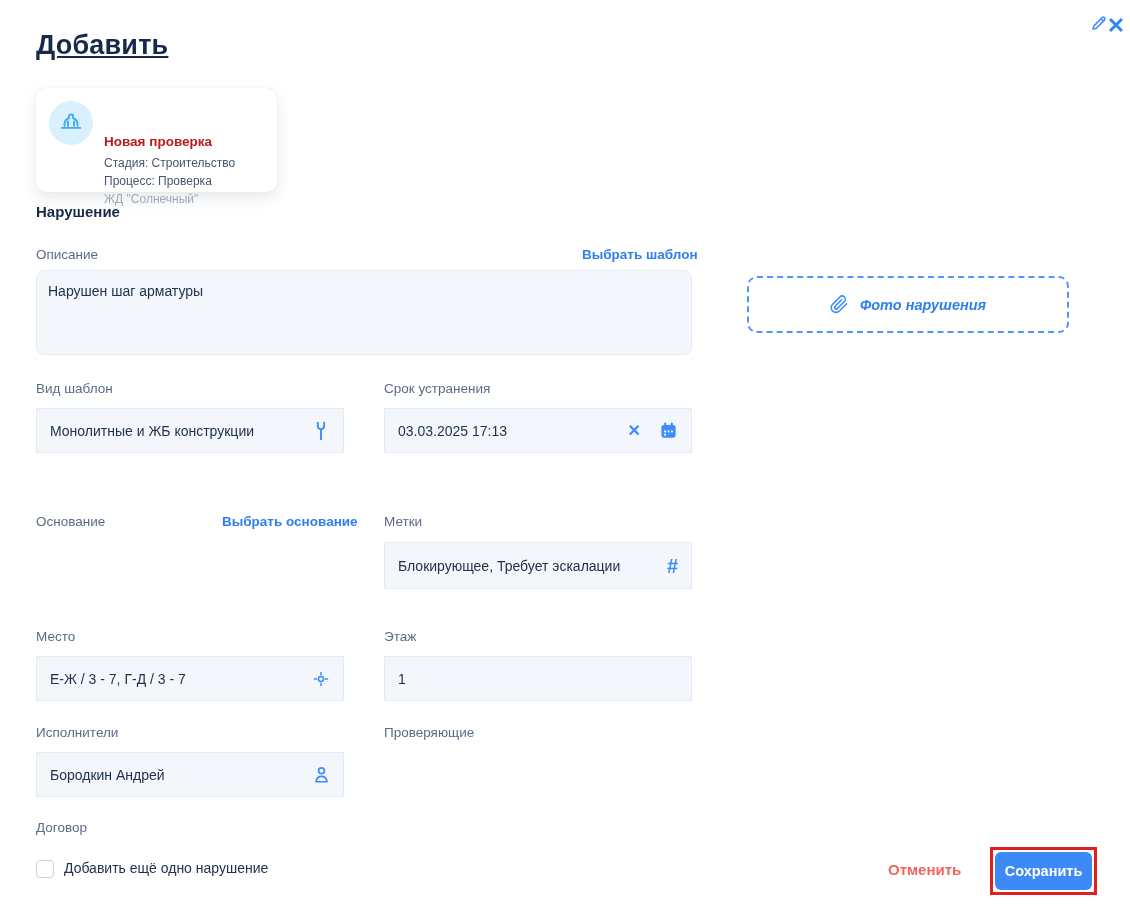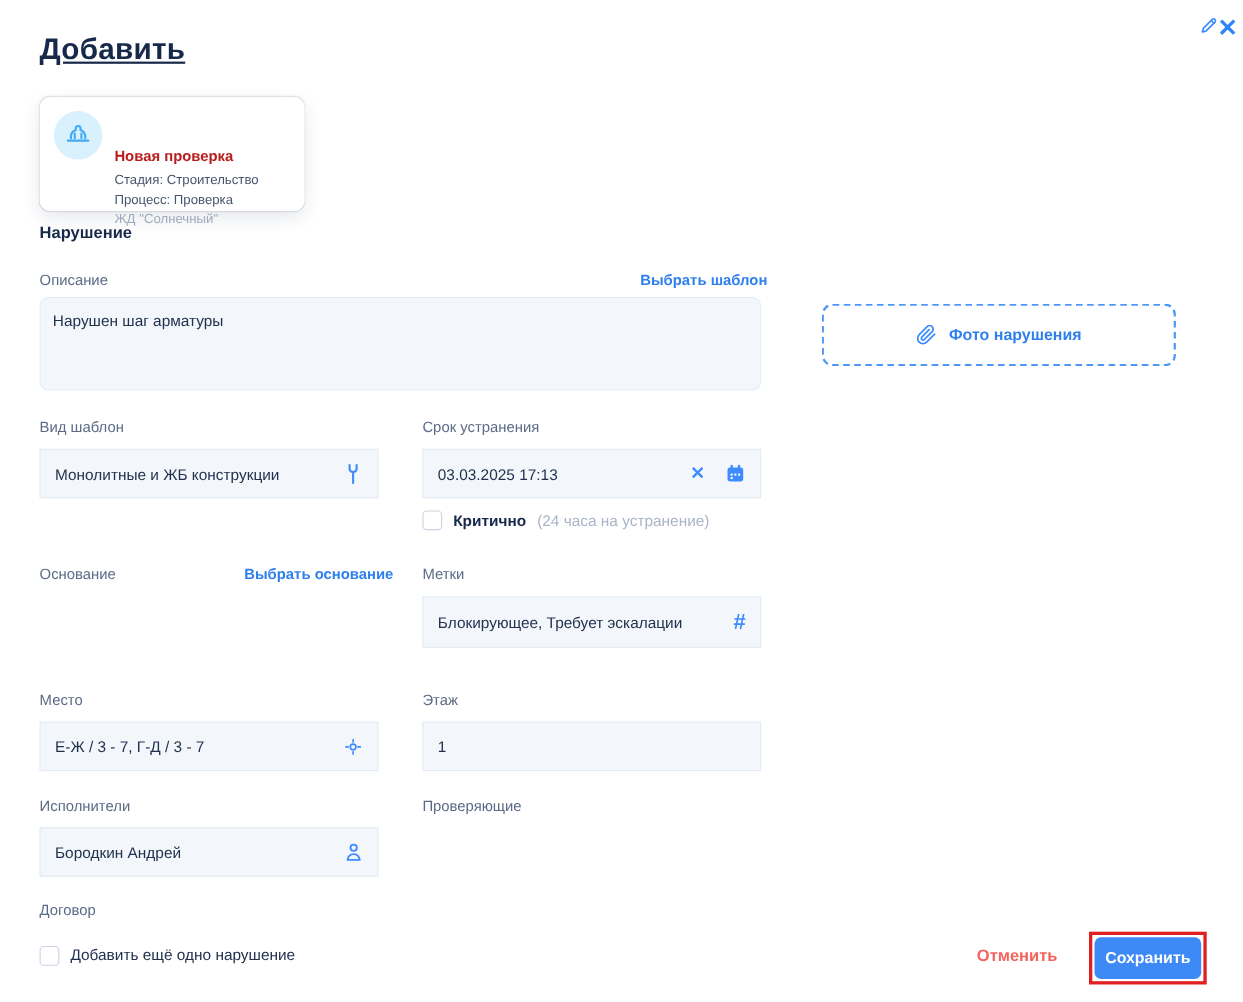--- a/index.html
+++ b/index.html
@@ -25,21 +25,21 @@
 
   .field { position:absolute; background:#f3f7fb; border:1px solid #e3ecf4; border-radius:0; display:flex; align-items:center;
            padding:0 13px; font-size:14px; color:#22324e; cursor:text; }
   .field .val { flex:1 1 auto; overflow:hidden; }
   .field .ficon { flex:none; margin-left:8px; display:flex; align-items:center; cursor:pointer; }
 
   .textarea { position:absolute; left:36px; top:270px; width:656px; height:85px; background:#f3f7fb; border:1px solid #e3ecf4;
               border-radius:8px; padding:12px 11px; font-size:14px; color:#22324e; cursor:text; }
 
   .photo-btn { position:absolute; left:747px; top:276px; width:322px; height:57px; border:2px dashed #4f97f7; border-radius:10px;
-               display:flex; align-items:center; justify-content:center; gap:11px; color:#2f80ed; font-weight:700; font-size:14.5px; cursor:pointer; background:#fff; }
+               display:flex; align-items:center; justify-content:center; gap:11px; color:#2f80ed; font-weight:700; font-size:14.5px; cursor:pointer; background:#fff;font-style:italic; }
 
   .checkbox { width:18px; height:18px; border:1.5px solid #c7d3e1; border-radius:4px; background:#fff; flex:none; cursor:pointer; }
   .crit-row { position:absolute; left:384px; top:464px; display:flex; align-items:center; gap:10px; }
   .crit-label { font-size:14px; font-weight:700; color:#17294a; }
   .crit-hint { font-size:14px; color:#a9b4c6; }
 
   .footer-check { position:absolute; left:36px; top:860px; display:flex; align-items:flex-start; gap:10px; }
   .footer-check-label { font-size:14px; color:#22324e; }
   .cancel-link { position:absolute; left:888px; top:861px; font-size:15px; font-weight:700; color:#f4635c; cursor:pointer; }
   .save-btn { position:absolute; left:995px; top:852px; width:97px; height:38px; background:#3d8af7; border:none; border-radius:6px;
@@ -119,25 +119,20 @@
         <rect x="6.5" y="2" width="2.6" height="5" rx="1.3" fill="#3d8bfd"></rect>
         <rect x="14.9" y="2" width="2.6" height="5" rx="1.3" fill="#3d8bfd"></rect>
         <rect x="6.5" y="12" width="2.4" height="2.4" fill="#fff"></rect>
         <rect x="10.8" y="12" width="2.4" height="2.4" fill="#fff"></rect>
         <rect x="15.1" y="12" width="2.4" height="2.4" fill="#fff"></rect>
         <rect x="6.5" y="16" width="2.4" height="2.4" fill="#fff"></rect>
       </svg>
     </span>
   </div>
 
-  <div class="crit-row">
-    <span class="checkbox"></span>
-    <span class="crit-label">Критично</span>
-    <span class="crit-hint">(24 часа на устранение)</span>
-  </div>
 
   <div class="lbl" style="left:36px; top:514px;">Основание</div>
   <div class="link" style="left:222px; top:514px;">Выбрать основание</div>
   <div class="lbl" style="left:384px; top:514px;">Метки</div>
 
 
   <div class="field" style="left:384px; top:542px; width:308px; height:47px;">
     <span class="val">Блокирующее, Требует эскалации</span>
     <span class="ficon hash-glyph">#</span>
   </div>

